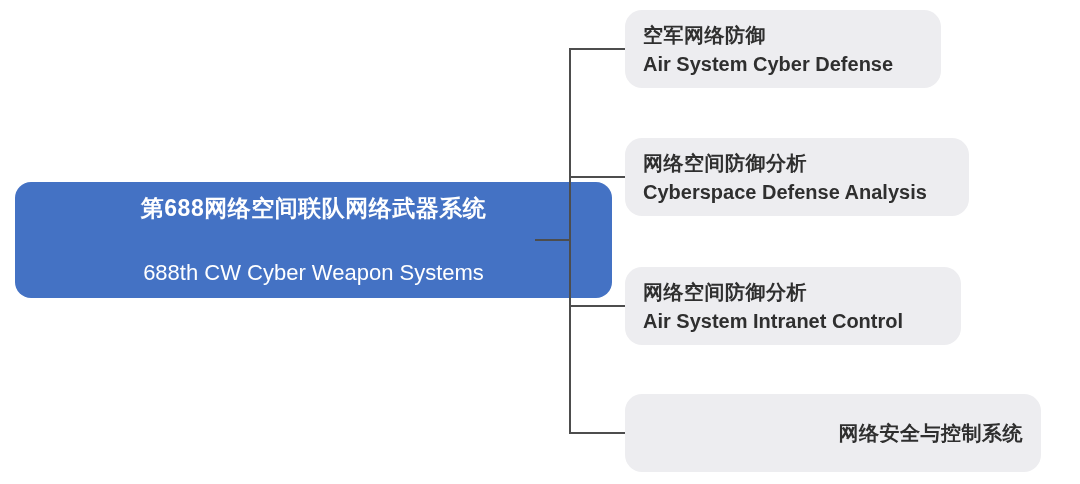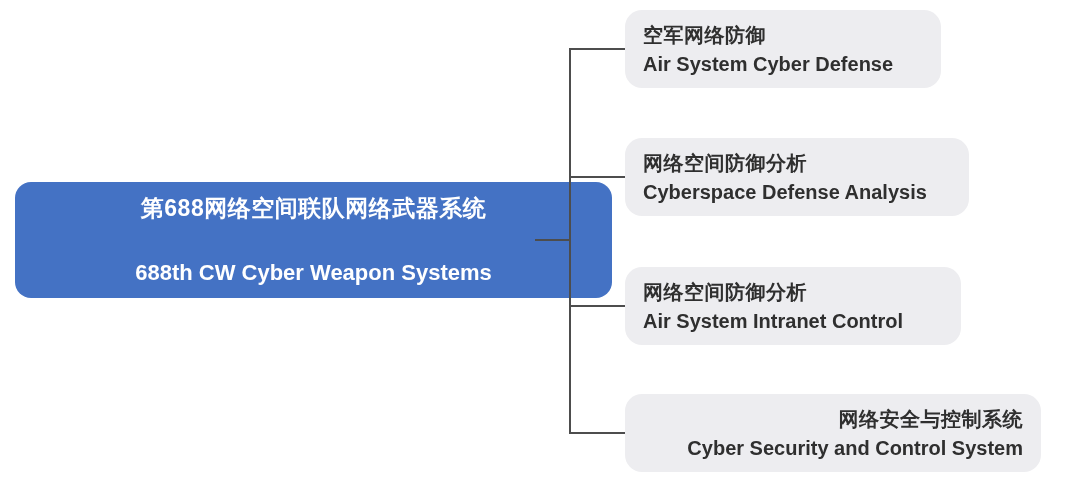--- a/index.html
+++ b/index.html
@@ -40,21 +40,21 @@
     text-align: center;
   }
   .root-node .zh {
     font-size: 23px;
     font-weight: bold;
     line-height: 1.5;
     letter-spacing: 0.5px;
   }
   .root-node .en {
     font-size: 22px;
-    font-weight: bold;
+    font-weight: normal;
     line-height: 1.4;
     margin-top: 32px;
   }
 
   
   .line {
     position: absolute;
     background: var(--line);
   }
   .line.h { height: 2px; }
@@ -124,16 +124,15 @@
     <div class="en">Cyberspace Defense Analysis</div>
   </div>
 
   <div class="branch-node branch-3">
     <div class="zh">网络空间防御分析</div>
     <div class="en">Air System Intranet Control</div>
   </div>
 
   <div class="branch-node branch-4">
     <div class="zh">网络安全与控制系统</div>
-    <div class="en">Cyber Security and Control System</div>
   </div>
 
 </div>
 
 </body></html>

